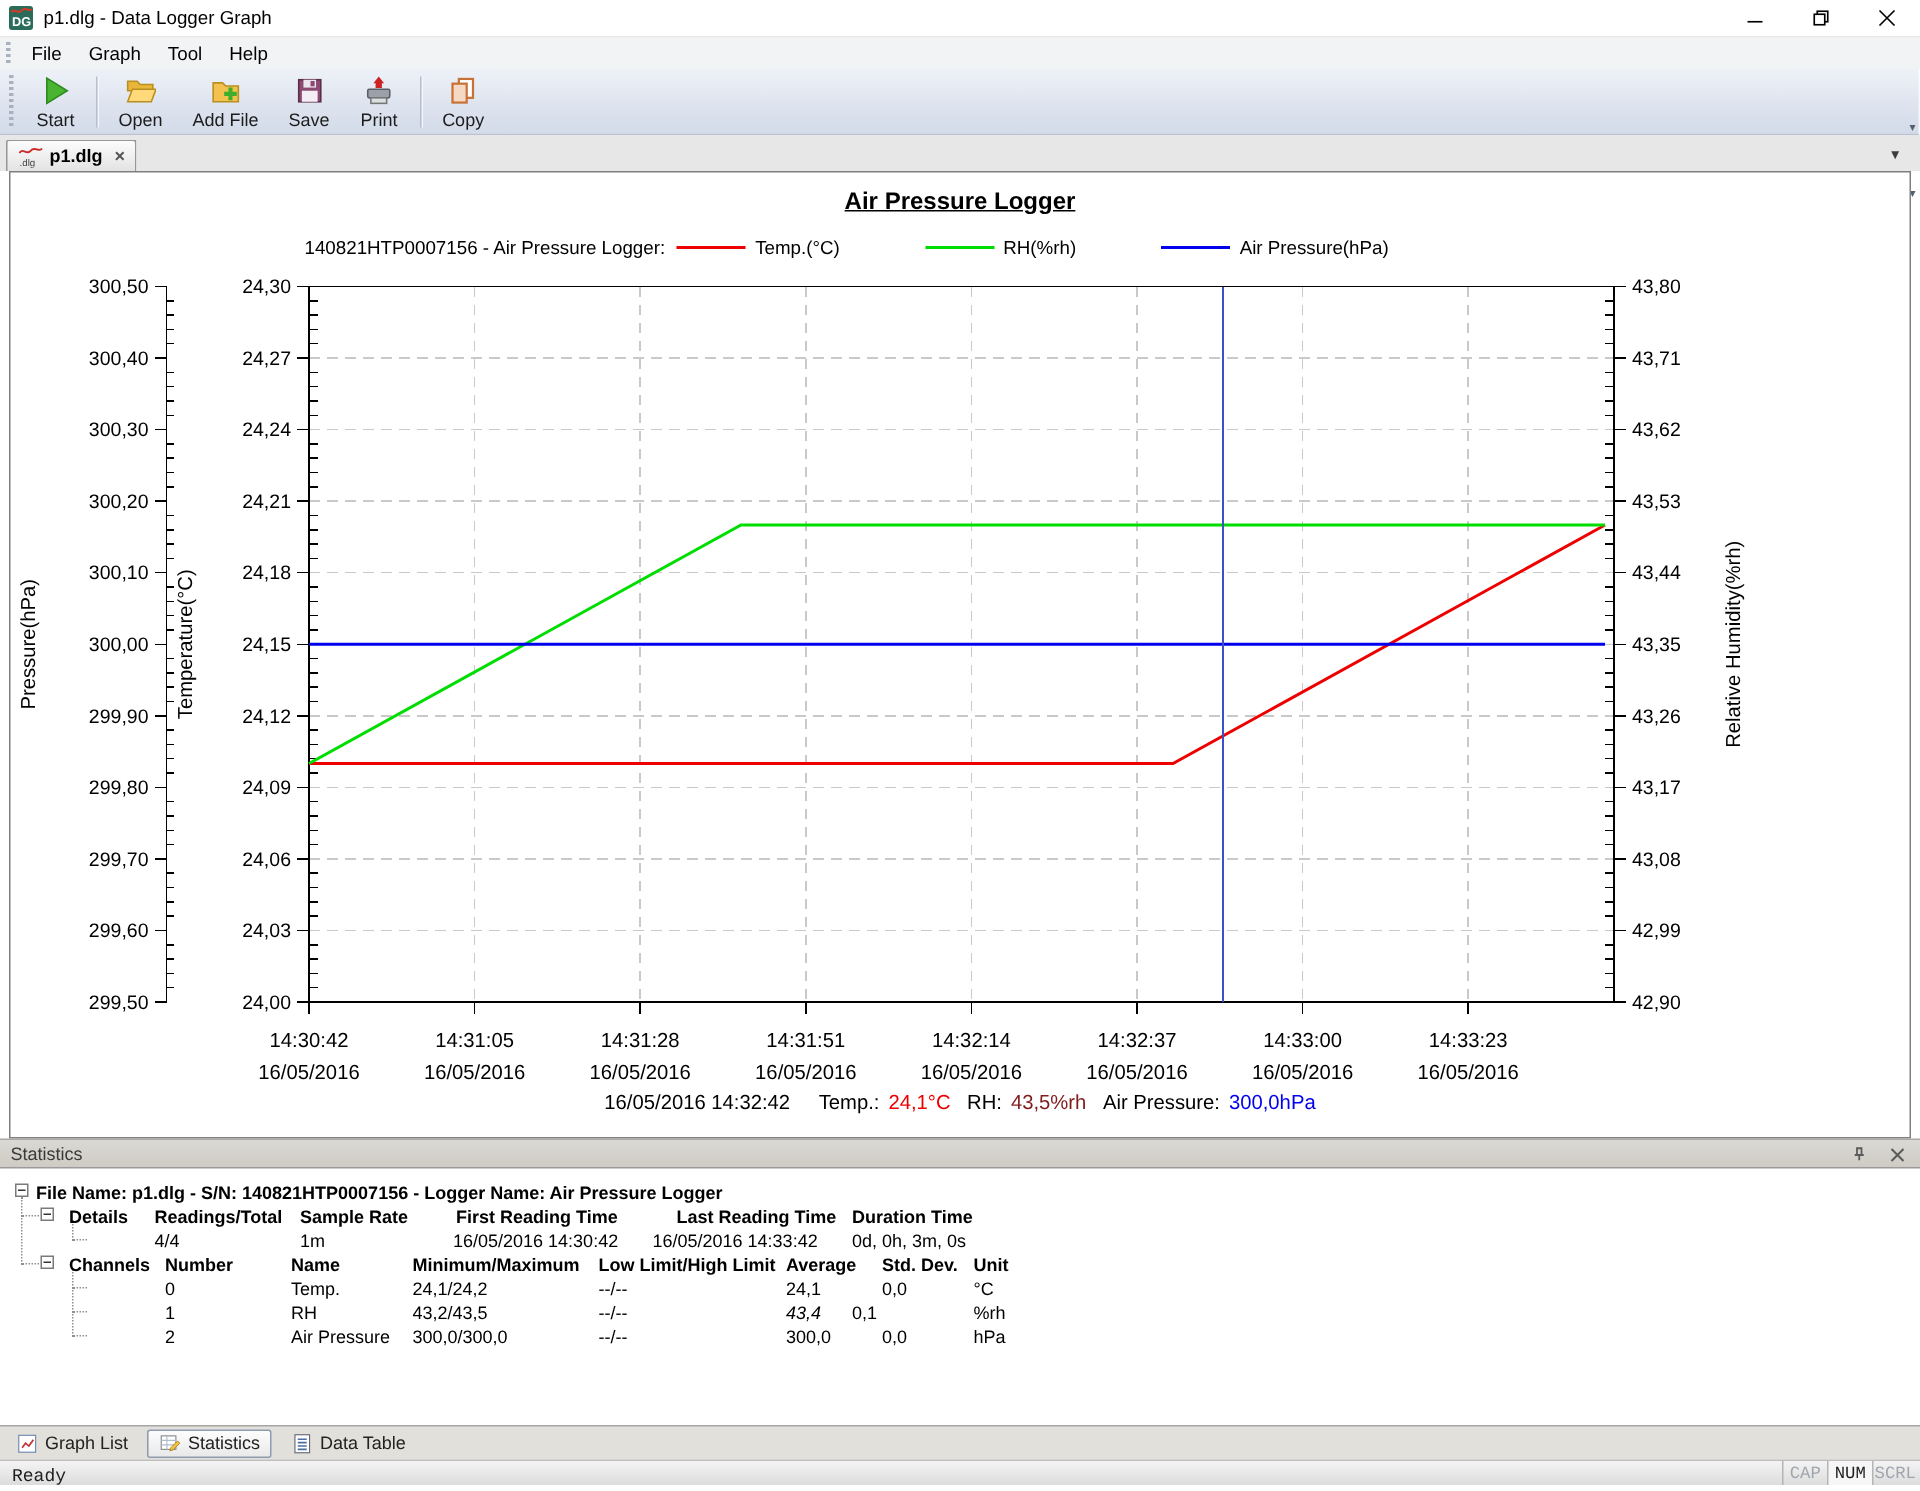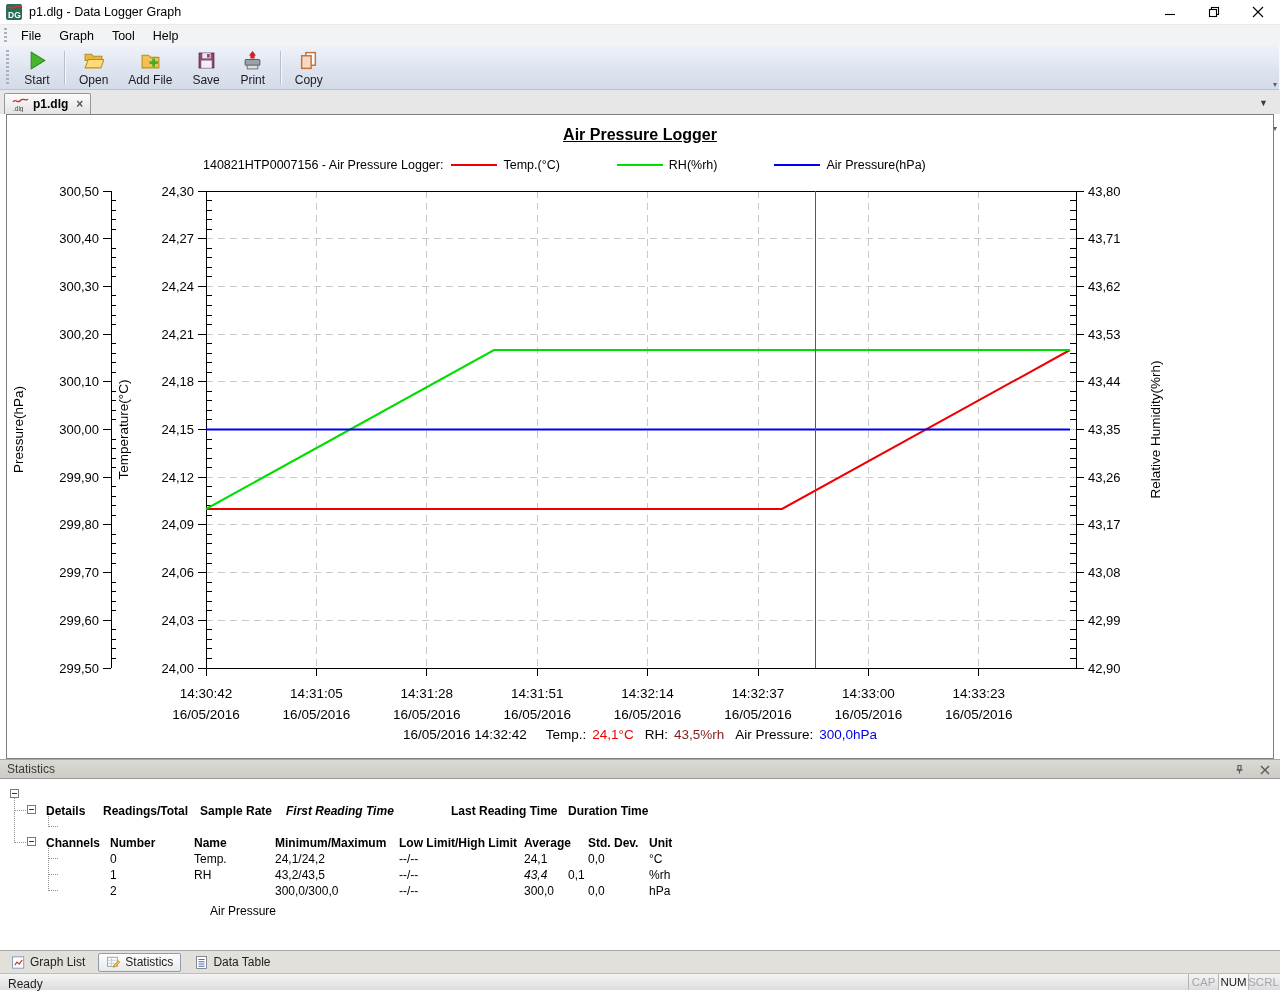--- a/index.html
+++ b/index.html
@@ -78,21 +78,21 @@
 
   
   .bottomtabs{position:absolute;left:0;top:950px;width:1280px;height:23px;background:#e2e0da;
     border-top:1px solid #a6a6a6;display:flex;align-items:center;padding-left:4px;}
   .btab{display:flex;align-items:center;height:19px;padding:0 7px;margin-right:6px;font-size:12px;color:#222;}
   .btab .bicon{width:15px;height:15px;margin-right:4px;}
   .btab.active{background:linear-gradient(#fdfdfd,#e9e9e9);border:1px solid #8f9bb0;border-radius:2px;}
 
   
   .statusbar{position:absolute;left:0;top:973px;width:1280px;height:17px;
-    background:linear-gradient(#f4f4f4,#dcdcdc);border-top:1px solid #bdbdbd;font-size:12px;}
+    background:linear-gradient(#f4f4f4,#dcdcdc);border-top:1px solid #bdbdbd;font-size:12px;font-family:Liberation Mono, monospace;}
   .sb-ready{position:absolute;left:8px;top:3px;color:#1d1d1d;}
   .sb-inds{position:absolute;right:2px;top:0;height:100%;display:flex;align-items:stretch;}
   .sb-cell{display:flex;align-items:center;justify-content:center;width:30px;
     border-left:1px solid #b5b5b5;color:#a0a6ae;font-size:11.5px;}
   .sb-cell.on{color:#1d1d1d;background:#f6f6f6;}
 </style>
 </head>
 <body>
 
 <div class="window">
@@ -526,30 +526,40 @@
 
       <div class="tdot-v" style="left:14px;top:18px;height:46px;"></div>
       <div class="tdot-h" style="left:14px;top:31px;width:12px;"></div>
       <div class="tdot-h" style="left:14px;top:63px;width:12px;"></div>
       <div class="tdot-v" style="left:48px;top:34px;height:14px;"></div>
       <div class="tdot-h" style="left:48px;top:47px;width:10px;"></div>
       <div class="tdot-v" style="left:48px;top:66px;height:46px;"></div>
       <div class="tdot-h" style="left:48px;top:79px;width:10px;"></div>
       <div class="tdot-h" style="left:48px;top:95px;width:10px;"></div>
       <div class="tdot-h" style="left:48px;top:111px;width:10px;"></div>
+    <div class="srow" style="top: 8px;">
+          <span class="b" style="left: 24px;">File Name: p1.dlg - S/N: 140821HTP0007156 - Logger Name: Air Pressure Logger</span>
+        </div>
         <span class="expander" style="top: 10px; left: 10px;"></span>
         <div class="srow" style="top: 24px;">
           <span class="b" style="left: 46px;">Details</span>
           <span class="b" style="left: 103px;">Readings/Total</span>
           <span class="b" style="left: 200px;">Sample Rate</span>
-          <span class="b" style="left: 286px; font-style: italic;">First Reading Time</span>
+          <span class="b" style="left: 304px;">First Reading Time</span>
           <span class="b" style="left: 435px; margin-left: 16px;">Last Reading Time</span>
           <span class="b" style="left: 568px;">Duration Time</span>
         </div>
         <span class="expander" style="top: 26px; left: 27px;"></span>
+        <div class="srow" style="top: 40px;">
+          <span style="left: 103px;">4/4</span>
+          <span style="left: 200px;">1m</span>
+          <span style="left: 302px;">16/05/2016 14:30:42</span>
+          <span style="left: 435px;">16/05/2016 14:33:42</span>
+          <span style="left: 568px;">0d, 0h, 3m, 0s</span>
+        </div>
         <div class="srow" style="top: 56px;">
           <span class="b" style="left: 46px;">Channels</span>
           <span class="b" style="left: 110px;">Number</span>
           <span class="b" style="left: 194px;">Name</span>
           <span class="b" style="left: 275px;">Minimum/Maximum</span>
           <span class="b" style="left: 399px;">Low Limit/High Limit</span>
           <span class="b" style="left: 524px;">Average</span>
           <span class="b" style="left: 588px;">Std. Dev.</span>
           <span class="b" style="left: 649px;">Unit</span>
         </div>
@@ -567,21 +577,21 @@
           <span style="left: 110px;">1</span>
           <span style="left: 194px;">RH</span>
           <span style="left: 275px;">43,2/43,5</span>
           <span style="left: 399px;">--/--</span>
           <span style="left: 524px; font-style: italic;">43,4</span>
           <span style="left: 568px;">0,1</span>
           <span style="left: 649px;">%rh</span>
         </div>
         <div class="srow" style="top: 104px;">
           <span style="left: 110px;">2</span>
-          <span style="left: 210px; margin-top: 20px;">Air Pressure</span>
+          <span style="left: 194px;">Air Pressure</span>
           <span style="left: 275px;">300,0/300,0</span>
           <span style="left: 399px;">--/--</span>
           <span style="left: 524px;">300,0</span>
           <span style="left: 588px;">0,0</span>
           <span style="left: 649px;">hPa</span>
         </div>
       </div>
   </div>
 
   <div class="bottomtabs" id="bottom-tabs">

